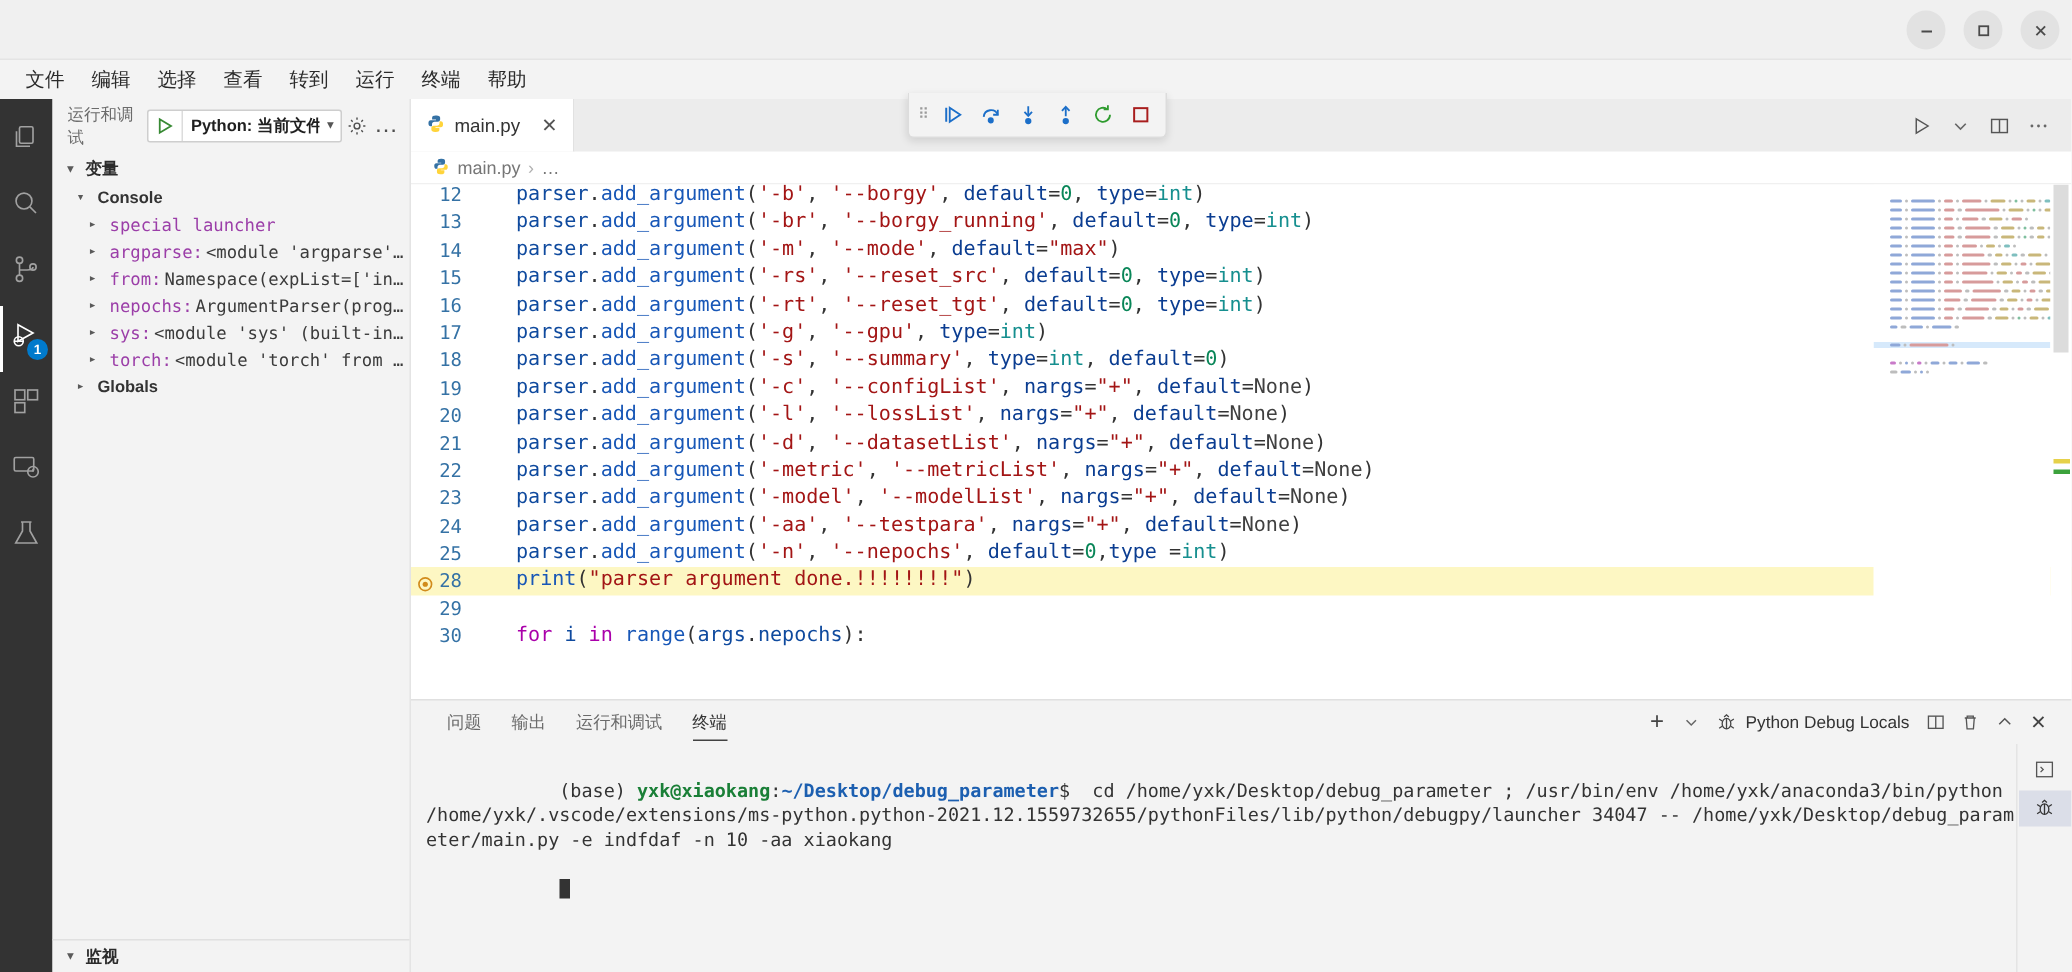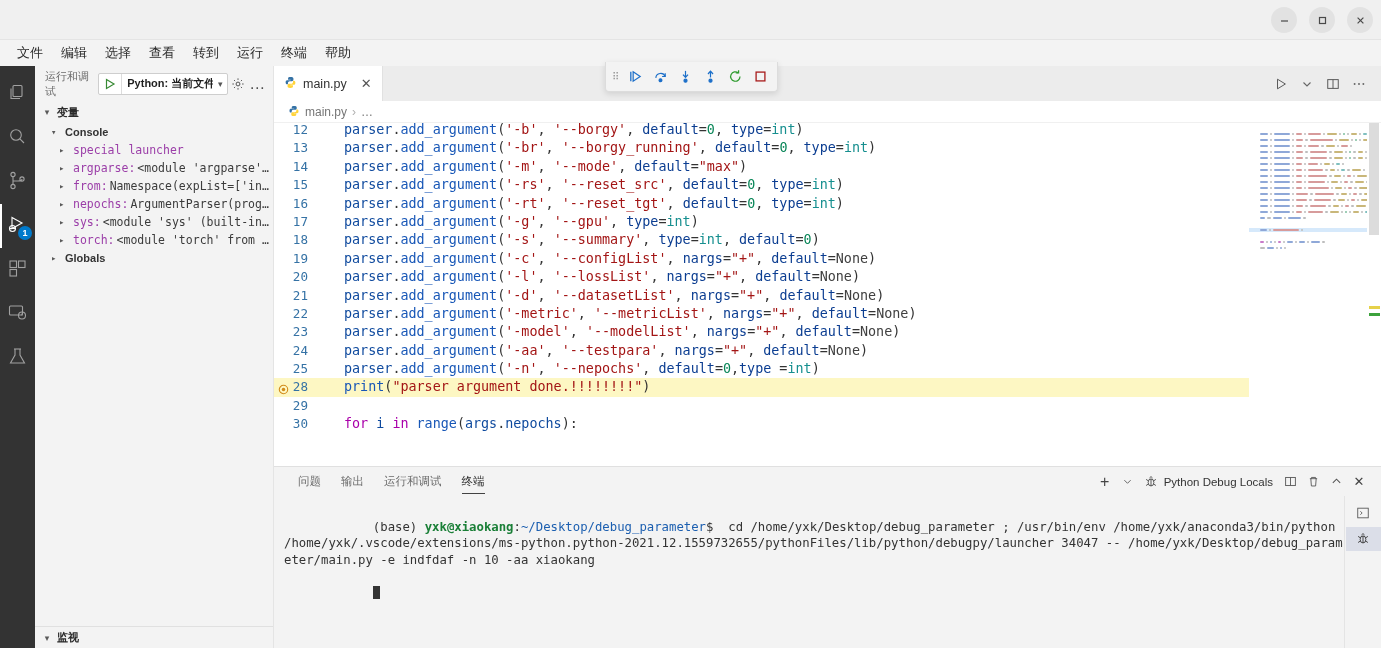--- a/index.html
+++ b/index.html
@@ -178,21 +178,21 @@
   .panel-actions { margin-left: auto; display: flex; align-items: center; gap: 3px; padding-right: 6px; }
   .panel-actions .lbl { font-size: 11.5px; color: #333; padding-right: 4px; }
   .termwrap { flex: 1 1 auto; display: flex; position: relative; }
   .termbody {
     flex: 1 1 auto; padding: 6px 0 0 10px;
     font-family: "DejaVu Sans Mono", "Liberation Mono", monospace;
     font-size: 12.3px; line-height: 16.6px; color: #333; white-space: pre-wrap;
     word-break: break-all; overflow: hidden;
   }
   .t-green { color: #1a7f37; font-weight: bold; }
-  .t-blue { color: #1c5fb0; font-weight: normal; }
+  .t-blue { color: #1c5fb0; font-weight: bold; }
   .t-plain { color: #333; }
   .cursor { display: inline-block; width: 7px; height: 13px; background: #333; vertical-align: -2px; }
   .termside {
     width: 37px; flex: 0 0 37px; border-left: 1px solid #e4e4e4; padding-top: 5px;
     display: flex; flex-direction: column; align-items: center; gap: 2px;
   }
   .termside .tsitem { width: 35px; height: 24px; display:flex; align-items:center; justify-content:center; }
   .termside .tsitem.sel { background: #dbdee8; }
 
   .watermark {

